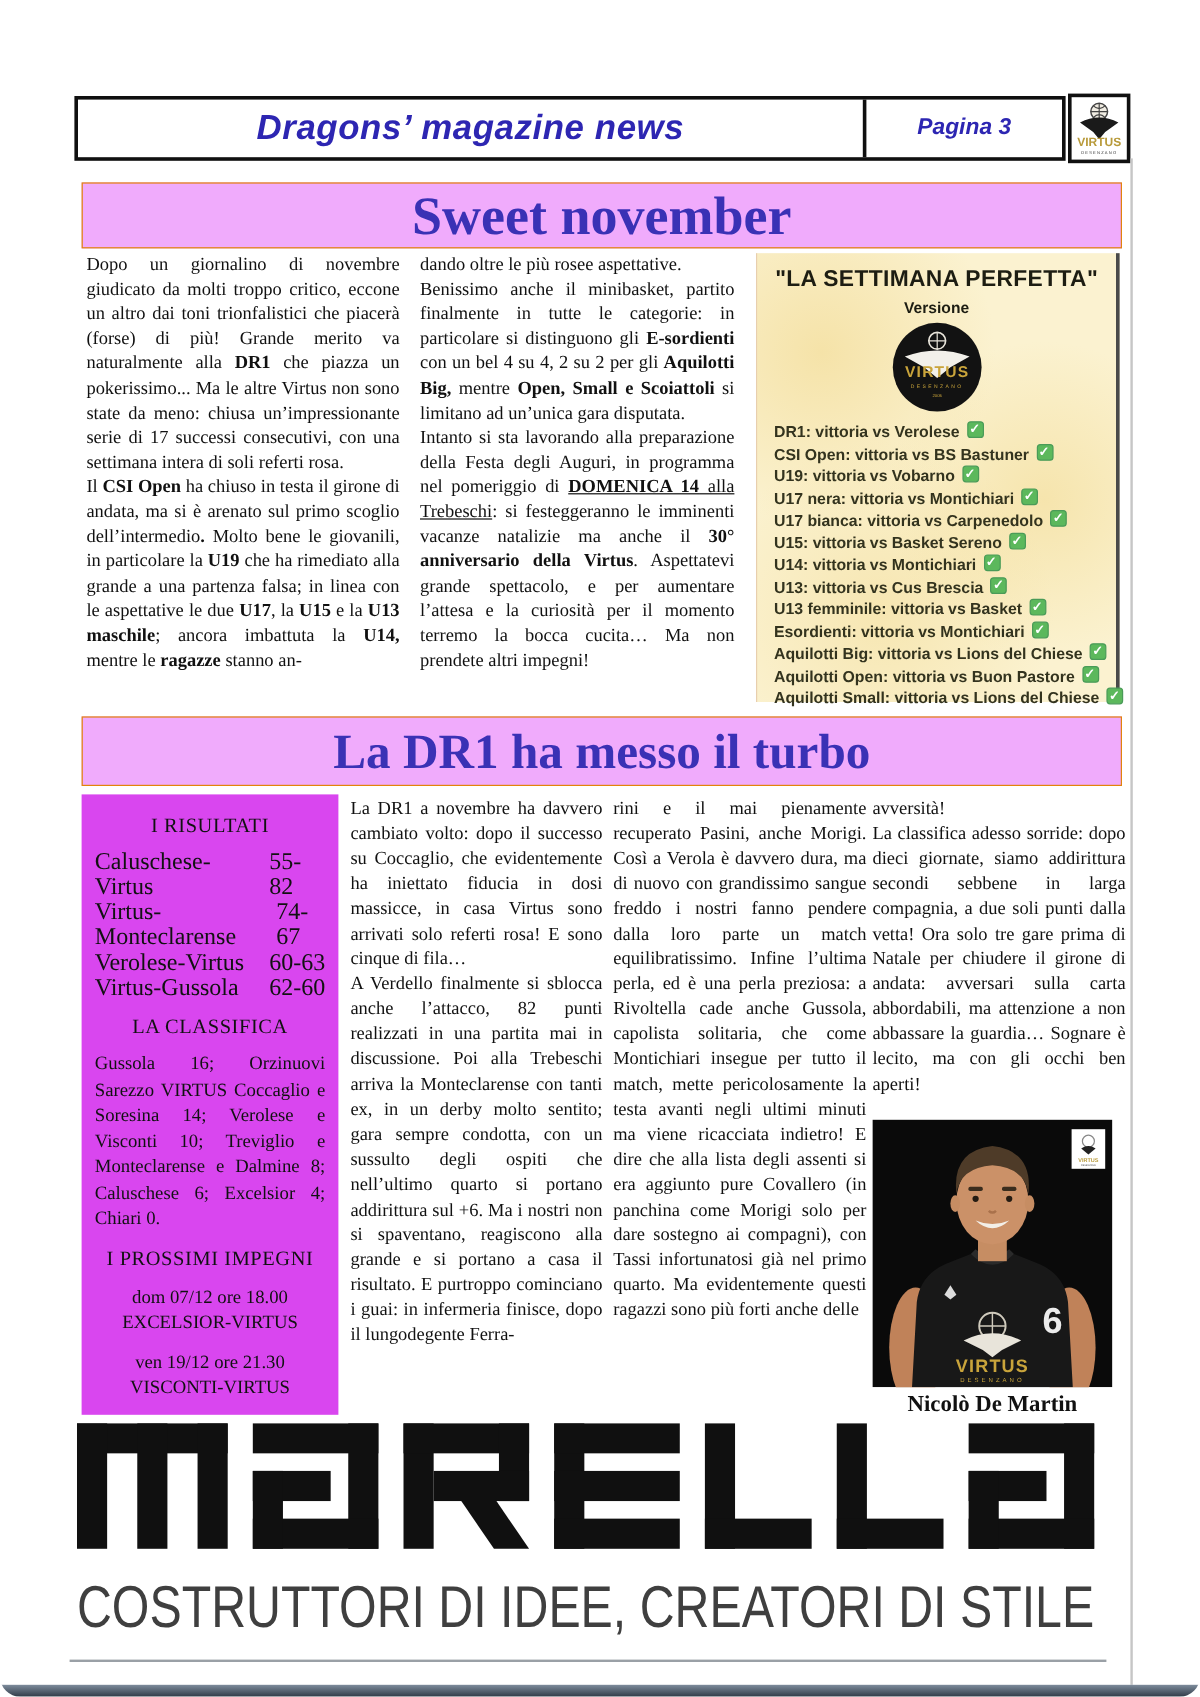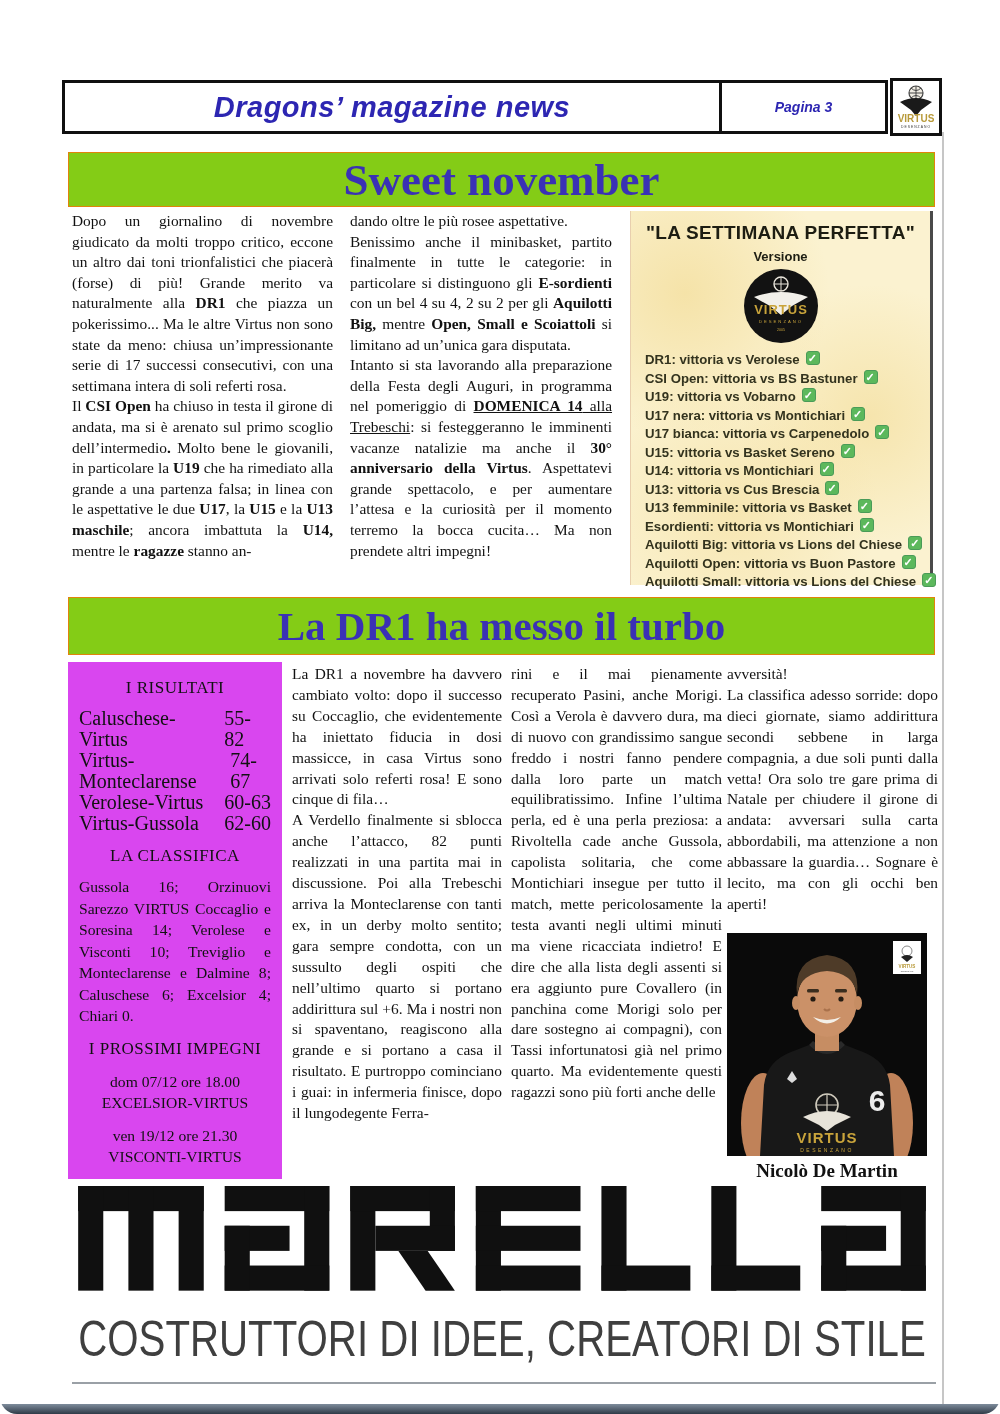--- a/index.html
+++ b/index.html
@@ -7,26 +7,26 @@
         font-family:"Liberation Serif", serif;color:#111;border-radius:17px;}
 
   
   .masthead{position:absolute;left:62px;top:80px;width:826px;height:54px;
             border:3px solid #101010;box-sizing:border-box;display:flex;background:#fff;}
   .masthead-left{flex:1;display:flex;align-items:center;justify-content:center;}
   .masthead-right{width:163px;border-left:3px solid #101010;display:flex;align-items:center;justify-content:center;}
   .mast-title{font-family:"Liberation Sans", sans-serif;font-weight:bold;font-style:italic;
               font-size:29px;color:#2d26b2;letter-spacing:.5px;}
   .mast-page{font-family:"Liberation Sans", sans-serif;font-weight:bold;font-style:italic;
-             font-size:14px;color:#2d26b2;}
+             font-size:19px;color:#2d26b2;}
   .mast-logo{position:absolute;left:890px;top:78px;width:52px;height:58px;border:3px solid #101010;
              box-sizing:border-box;background:#fff;display:flex;align-items:center;justify-content:center;}
 
   
-  .banner{position:absolute;left:68px;width:867px;background:#84cc16;border:1px solid #e2830b;
+  .banner{position:absolute;left:68px;width:867px;background:#f0abfc;border:1px solid #e2830b;
           box-sizing:border-box;display:flex;align-items:center;justify-content:center;
           color:#3a31b5;font-weight:bold;}
   .banner1{top:152px;height:55px;font-size:45px;}
   .banner2{top:597px;height:58px;font-size:41px;}
 
   
   .jcol{position:absolute;text-align:justify;font-size:15.4px;line-height:20.6px;hyphens:auto;}
   .jcol p{margin:0;}
   .a1c1{left:72px;top:211px;width:261px;}
   .a1c2{left:350px;top:211px;width:262px;}
@@ -58,21 +58,21 @@
   .rrow{display:flex;justify-content:space-between;font-size:20px;line-height:21px;}
   .ystand{text-align:justify;font-size:15.6px;line-height:21.5px;margin-top:2px;}
   .fix{text-align:center;font-size:15.6px;line-height:21px;margin-top:12px;}
 
   
   .photo{position:absolute;left:727px;top:933px;width:200px;height:223px;}
   .caption{position:absolute;left:727px;top:1160px;width:200px;text-align:center;
            font-weight:bold;font-size:19px;}
 
   
-  .ad{position:absolute;left:72px;top:1186px;width:864px;padding-bottom:12px;border-bottom:2px solid #9aa0a6;}
+  .ad{position:absolute;left:58px;top:1186px;width:864px;padding-bottom:12px;border-bottom:2px solid #9aa0a6;}
   .sr{position:absolute;width:1px;height:1px;overflow:hidden;clip:rect(0 0 0 0);}
 
   
   .edge-right{position:absolute;left:942px;top:132px;width:2px;height:1272px;background:#c6c6c6;}
   .bottom-bar{position:absolute;left:0;bottom:0;width:1000px;height:10px;
               background:linear-gradient(to bottom,#7e8c9c,#2f3a47);}
 </style>
 </head>
 <body>
 

